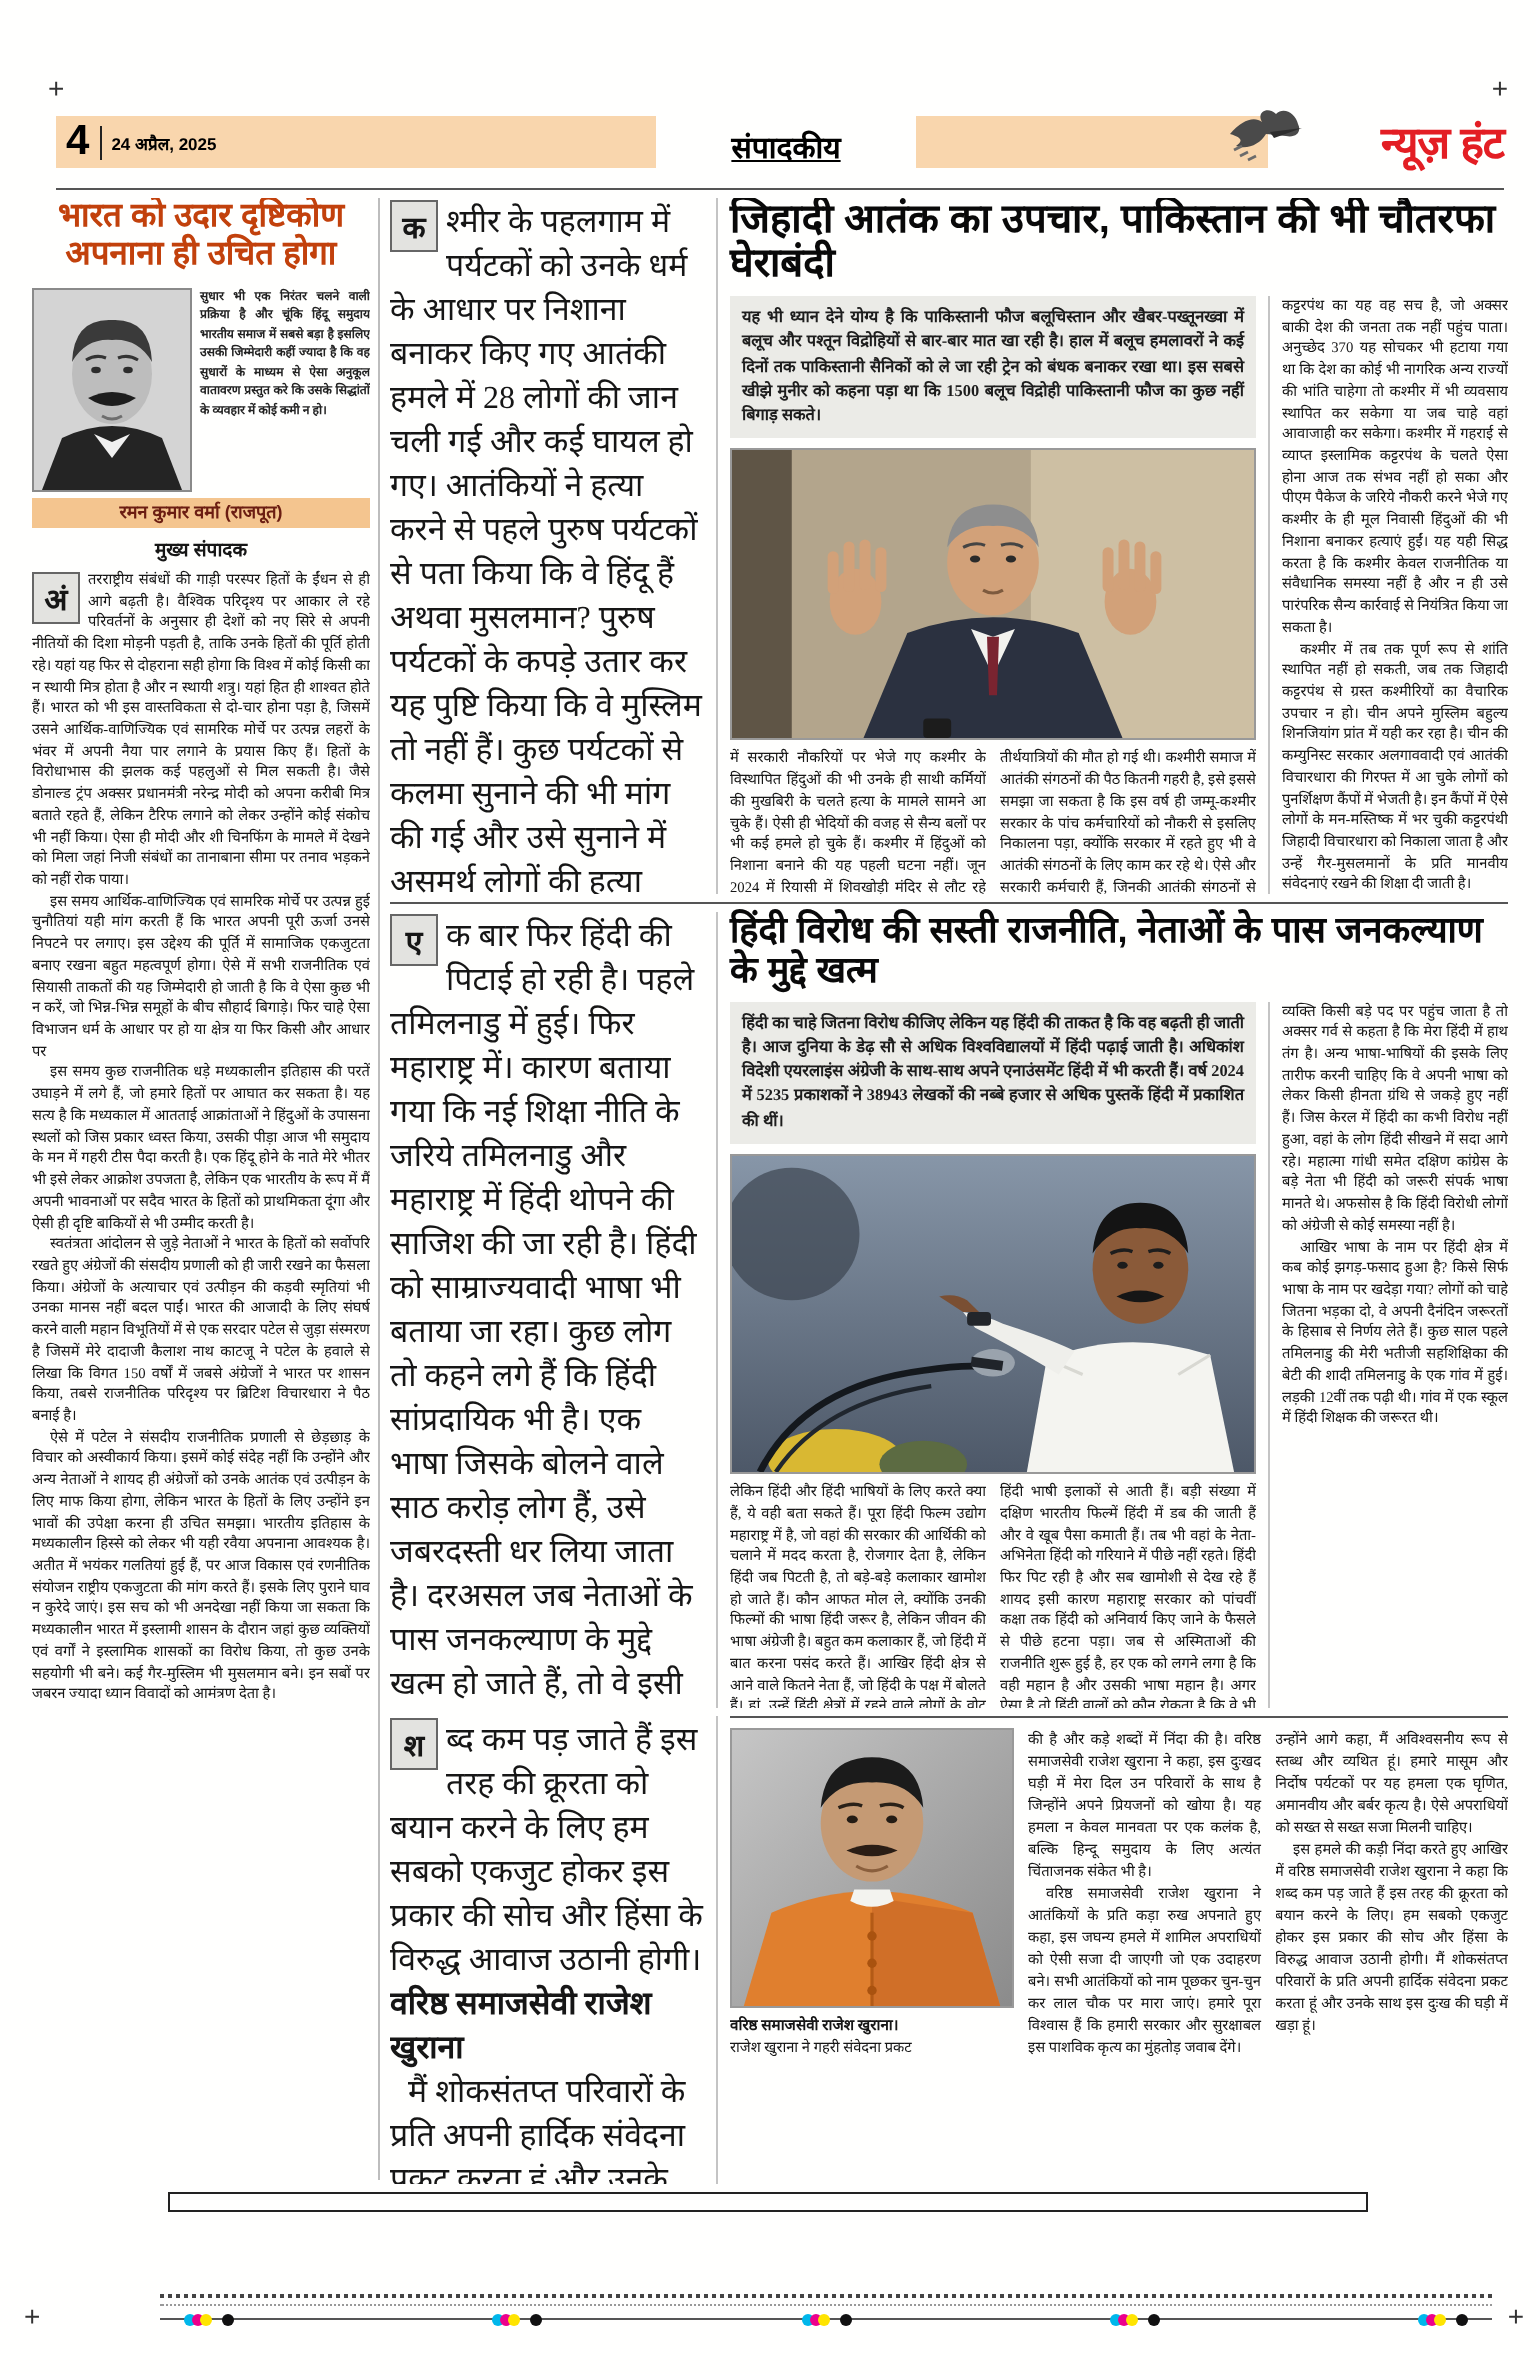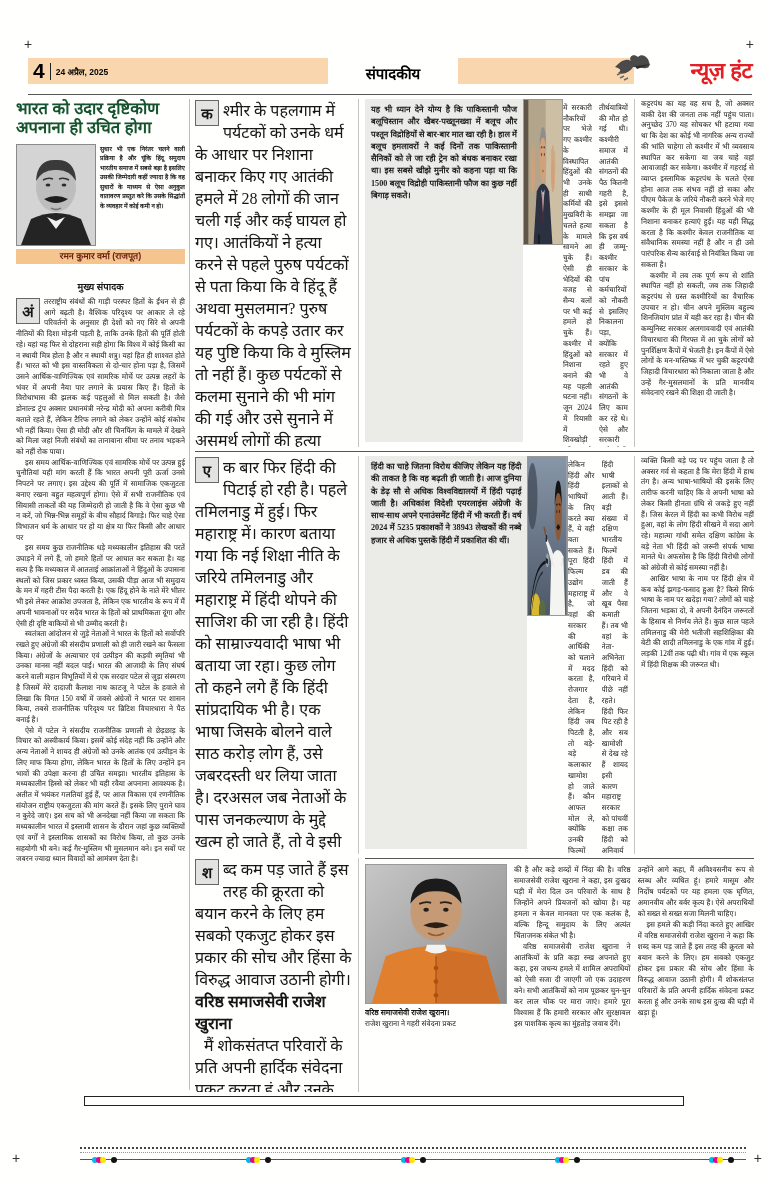--- a/index.html
+++ b/index.html
@@ -7,54 +7,54 @@
         font-family:"Liberation Serif","DejaVu Serif",serif;color:#161616;}
   .crop{position:absolute;font:14px "Liberation Sans",sans-serif;color:#333;}
   
   .header{position:absolute;left:28px;right:16px;top:52px;height:38px;}
   .hdr-left{position:absolute;left:0;top:6px;width:300px;height:26px;background:#f9d6ad;
             display:flex;align-items:center;padding-left:5px;box-sizing:border-box;}
   .pagenum{font:bold 21px "Liberation Sans",sans-serif;color:#000;margin-right:5px;}
   .hdr-div{width:1px;height:17px;background:#222;margin-right:5px;}
   .hdr-date{font:bold 8.5px "Liberation Sans",sans-serif;color:#000;}
   .hdr-section{position:absolute;left:300px;width:130px;top:11px;text-align:center;
-               font:bold 15px "Liberation Sans",sans-serif;color:#000;}
+               font:bold 15px "Liberation Sans",sans-serif;color:#000;text-decoration:underline;}
   .hdr-bar2{position:absolute;left:430px;right:118px;top:6px;height:26px;background:#f9d6ad;}
   .masthead{position:absolute;right:0;top:0;display:flex;align-items:center;gap:2px;}
   .masthead-text{font:bold 22px "Liberation Sans",sans-serif;color:#e31e24;letter-spacing:-0.5px;margin-left:36px;}
   .hdr-rule{position:absolute;left:28px;right:16px;top:94px;height:1px;background:#555;}
   
   .leftcol{position:absolute;left:16px;top:99px;width:169px;height:991px;overflow:hidden;}
-  .leftcol h1{font:bold 16.5px/1.18 "Liberation Sans",sans-serif;text-align:left;margin:0 0 6px;color:#14532d;}
+  .leftcol h1{font:bold 16.5px/1.18 "Liberation Sans",sans-serif;text-align:center;margin:0 0 6px;color:#c2410c;}
   .ed-photo-row{overflow:hidden;margin-bottom:3px;}
   .ed-photo{float:left;width:78px;height:100px;border:1px solid #8a8a8a;background:#ddd;}
   .pull-quote{margin-left:84px;font-weight:bold;font-size:6.1px;line-height:1.55;text-align:justify;color:#222;padding-top:1px;}
   .byline{background:#f4c58f;color:#6b1d12;font:bold 9px/1 "Liberation Sans",sans-serif;text-align:center;padding:3px 0;}
-  .role{font:bold 9.5px "Liberation Sans",sans-serif;text-align:center;padding:16px 0 4px;}
+  .role{font:bold 9.5px "Liberation Sans",sans-serif;text-align:center;padding:4px 0 4px;}
   .body{font-size:7.35px;line-height:1.46;text-align:justify;}
   .body p{margin:0;text-indent:9px;}
   .body p.first{text-indent:0;}
   .dropcap{float:left;width:22px;height:24px;border:1px solid #666;background:#e3e3e0;
            display:flex;align-items:center;justify-content:center;
            font:bold 15px "Liberation Sans",sans-serif;margin:1px 4px 0 0;}
   .vrule-main{position:absolute;left:189px;top:99px;height:991px;width:1px;background:#bdbdbd;}
   
   .row{position:absolute;left:195px;right:14px;display:flex;overflow:hidden;}
   #row1{top:99px;height:348px;}
   #row2{top:451px;height:403px;border-top:1px solid #555;padding-top:4px;box-sizing:border-box;}
   #row3{top:858px;height:234px;}
   .colA{width:157px;flex:none;overflow:hidden;}
   .vr{width:1px;background:#c4c4c4;margin:0 6px;flex:none;}
   .rowmain{flex:1;min-width:0;display:flex;flex-direction:column;}
   #row3 .rowmain{border-top:1px solid #555;padding-top:5px;}
   .row h2{font:bold 20px/1.1 "Liberation Sans",sans-serif;margin:0 0 5px;color:#090909;}
   #row2 h2{font-size:18px;}
   #row3 h2{font-size:18.5px;margin-bottom:5px;}
   .rowgrid{flex:1;display:flex;min-height:0;}
-  .center{width:263px;flex:none;display:flex;flex-direction:row;min-height:0;}
+  .center{width:263px;flex:none;display:flex;flex-direction:column;min-height:0;}
   .leadbox{background:#ebebe7;font-weight:bold;font-size:8.2px;line-height:1.5;text-align:justify;
            padding:5px 6px;margin-bottom:5px;color:#1d1d1d;}
   .photo{width:100%;display:block;border:1px solid #999;box-sizing:border-box;background:#cfc6b2;}
   .twocol{flex:1;display:flex;min-height:0;margin-top:4px;}
   .twocol .col{flex:1;overflow:hidden;font-size:7.35px;line-height:1.46;text-align:justify;}
   .twocol .col + .col{margin-left:7px;}
   .colR{flex:1;min-width:0;overflow:hidden;font-size:7.35px;line-height:1.46;text-align:justify;}
   .colR p, .colA p, .b3col p{margin:0;text-indent:9px;}
   .colR p.first, .colA p.first, .b3col p.first{text-indent:0;}
   .photocol{width:142px;flex:none;overflow:hidden;}
@@ -137,20 +137,21 @@
   </aside>
   <div class="vrule-main"></div>
 
   <section class="row" id="row1">
     <div class="colA">
       <p class="first"><span class="dropcap">क</span><span>श्मीर के पहलगाम में पर्यटकों को उनके धर्म के आधार पर निशाना बनाकर किए गए आतंकी हमले में 28 लोगों की जान चली गई और कई घायल हो गए। आतंकियों ने हत्या करने से पहले पुरुष पर्यटकों से पता किया कि वे हिंदू हैं अथवा मुसलमान? पुरुष पर्यटकों के कपड़े उतार कर यह पुष्टि किया कि वे मुस्लिम तो नहीं हैं। कुछ पर्यटकों से कलमा सुनाने की भी मांग की गई और उसे सुनाने में असमर्थ लोगों की हत्या उनकी पत्नी और बच्चों के सामने ही कर दी गई। इस आतंकी हमले की कई हृदयविदारक तस्वीरें सामने आई हैं। कहीं तीन साल का बच्चा अपने पिता के लहूलुहान शव पर बैठा रो रहा है तो कहीं भारतीय नौसेना के एक अधिकारी की नवविवाहिता अपने मृत पति के शव के पास अकेली असहाय बैठी नजर आ रही है।</span></p>
 
     </div>
     <div class="vr"></div>
     <div class="rowmain">
+      <h2>जिहादी आतंक का उपचार, पाकिस्तान की भी चौतरफा घेराबंदी</h2>
       <div class="rowgrid">
         <div class="center">
           <div class="leadbox">यह भी ध्यान देने योग्य है कि पाकिस्तानी फौज बलूचिस्तान और खैबर-पख्तूनख्वा में बलूच और पश्तून विद्रोहियों से बार-बार मात खा रही है। हाल में बलूच हमलावरों ने कई दिनों तक पाकिस्तानी सैनिकों को ले जा रही ट्रेन को बंधक बनाकर रखा था। इस सबसे खीझे मुनीर को कहना पड़ा था कि 1500 बलूच विद्रोही पाकिस्तानी फौज का कुछ नहीं बिगाड़ सकते।</div>
           <svg class="photo" viewBox="0 0 262 148" preserveAspectRatio="none" style="height:146px;">
             <rect width="262" height="148" fill="#b3a58c"></rect>
             <rect x="150" width="112" height="148" fill="#cdbfa3"></rect>
             <rect width="30" height="148" fill="#5f5546"></rect>
             <path d="M66 148 L88 94 Q131 78 174 94 L196 148 Z" fill="#2b3140"></path>
             <path d="M120 92 L131 116 L142 92 L131 96 Z" fill="#f2f2ee"></path>
             <path d="M128 96 L134 96 L133 126 L129 126 Z" fill="#7a2430"></path>
@@ -190,20 +191,21 @@
     </div>
   </section>
 
   <section class="row" id="row2">
     <div class="colA">
       <p class="first"><span class="dropcap">ए</span><span>क बार फिर हिंदी की पिटाई हो रही है। पहले तमिलनाडु में हुई। फिर महाराष्ट्र में। कारण बताया गया कि नई शिक्षा नीति के जरिये तमिलनाडु और महाराष्ट्र में हिंदी थोपने की साजिश की जा रही है। हिंदी को साम्राज्यवादी भाषा भी बताया जा रहा। कुछ लोग तो कहने लगे हैं कि हिंदी सांप्रदायिक भी है। एक भाषा जिसके बोलने वाले साठ करोड़ लोग हैं, उसे जबरदस्ती धर लिया जाता है। दरअसल जब नेताओं के पास जनकल्याण के मुद्दे खत्म हो जाते हैं, तो वे इसी तरह सस्ती राजनीति के सहारे लोगों</span></p>
 
     </div>
     <div class="vr"></div>
     <div class="rowmain">
+      <h2>हिंदी विरोध की सस्ती राजनीति, नेताओं के पास जनकल्याण के मुद्दे खत्म</h2>
       <div class="rowgrid">
         <div class="center">
           <div class="leadbox">हिंदी का चाहे जितना विरोध कीजिए लेकिन यह हिंदी की ताकत है कि वह बढ़ती ही जाती है। आज दुनिया के डेढ़ सौ से अधिक विश्वविद्यालयों में हिंदी पढ़ाई जाती है। अधिकांश विदेशी एयरलाइंस अंग्रेजी के साथ-साथ अपने एनाउंसमेंट हिंदी में भी करती हैं। वर्ष 2024 में 5235 प्रकाशकों ने 38943 लेखकों की नब्बे हजार से अधिक पुस्तकें हिंदी में प्रकाशित की थीं।</div>
           <svg class="photo" viewBox="0 0 262 162" preserveAspectRatio="none" style="height:160px;">
             <defs>
               <linearGradient id="bgb" x1="0" y1="0" x2="0" y2="1">
                 <stop offset="0" stop-color="#8796a8"></stop>
                   <stop offset="1" stop-color="#4d5868"></stop>
               </linearGradient>
             </defs>

